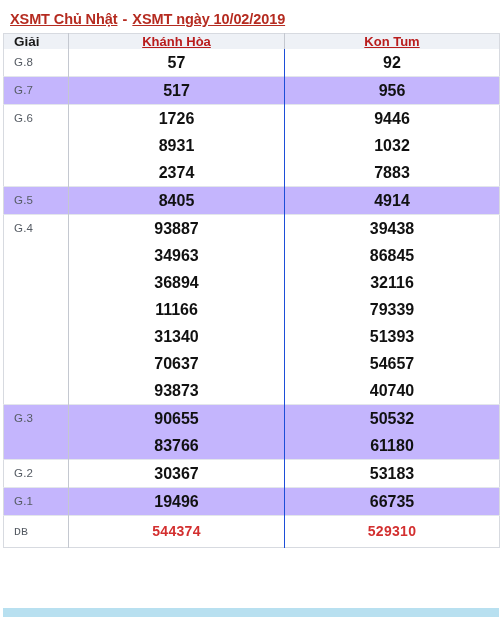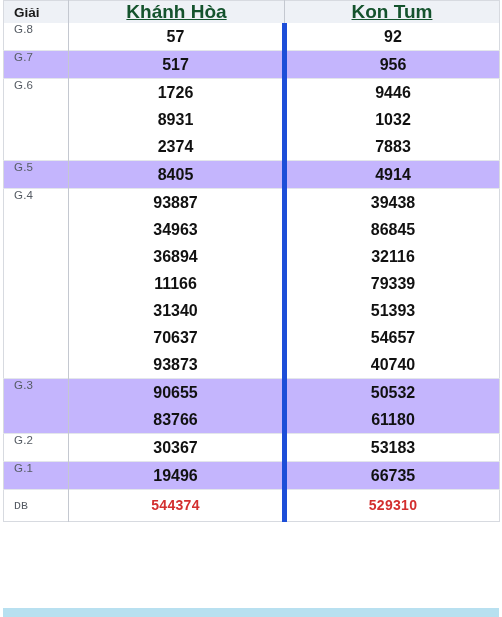--- a/index.html
+++ b/index.html
@@ -85,49 +85,50 @@
   }
   th.prov-head {
     text-align: center;
     font-size: 13px;
     font-weight: bold;
   }
   th.prov-head.divider {
     border-right: 1px solid #c4c8d0;
   }
   .prov-link {
-    color: #14532d;
+    color: #b91c1c;
     text-decoration: underline;
-    font-size: 19px;
+    font-size: 13px;
     font-weight: bold;
   }
 
   
   tbody tr td.prize-cell {
     border-right: 1px solid #c4c8d0;
     text-align: left;
     padding-left: 10px;
     vertical-align: top;
     font-size: 11.5px;
     color: #555b63;
     letter-spacing: 0.2px;
   }
   tbody tr td.prize-cell .prize-label {
     display: block;
+    padding-top: 7px;
   }
   tbody tr td.num-cell {
     text-align: center;
     font-size: 16px;
     font-weight: bold;
     color: #111111;
     height: 27px;
     line-height: 27px;
   }
   tbody tr td.num-cell.divider {
-    border-right: 5px solid #1d4ed8;
+    border-right: 1px solid #1d4ed8;
   }
 
   
   tr.shaded td { background: #c4b5fd; }
   tr.plain  td { background: #ffffff; }
   tr.group-start td { border-top: 1px solid #e3e6eb; }
   tbody tr:first-child td { border-top: 0; }
 
   
   tr.db-row td.num-cell {
@@ -153,20 +154,23 @@
     bottom: 0;
     height: 9px;
     background: #b8e0f0;
   }
 </style>
 </head>
 <body>
 
 <div id="root">
 
+  <div class="title-bar">
+    <a href="#" class="title-link">XSMT Chủ Nhật</a><span class="title-sep"> - </span><a href="#" class="title-link">XSMT ngày 10/02/2019</a>
+  </div>
 
   <table class="lottery-table">
     <colgroup>
       <col class="c-prize">
       <col class="c-prov1">
       <col class="c-prov2">
     </colgroup>
     <thead>
       <tr>
         <th class="prize-head">Giải</th>

